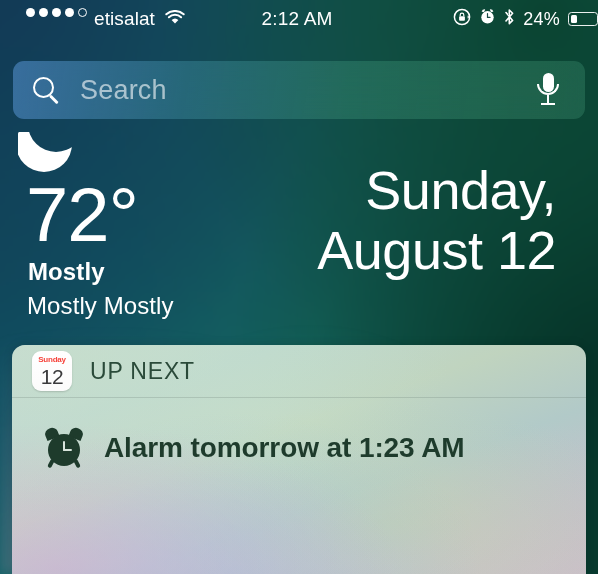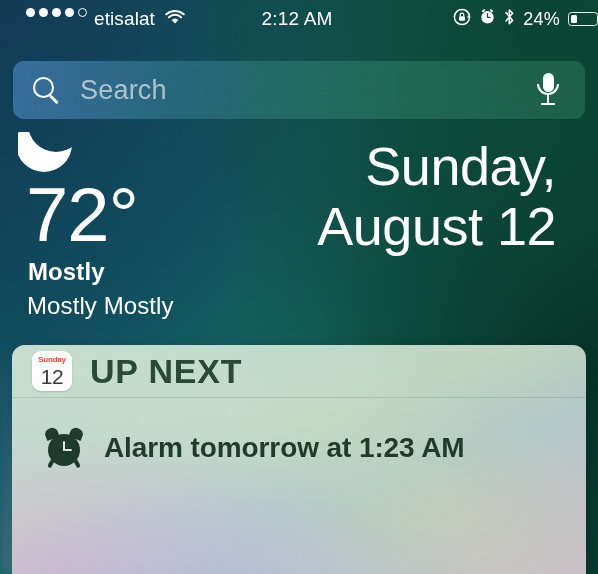--- a/index.html
+++ b/index.html
@@ -128,21 +128,21 @@
   }
   .city {
     font-size:24px; font-weight:bold; margin-top:8px; margin-left:14px;
     letter-spacing:0.1px;
   }
   .cond {
     font-size:24px; font-weight:300; margin-top:6px; margin-left:13px;
     letter-spacing:0.1px;
   }
   .datewrap {
-    position:absolute; right:42px; top:139px; z-index:7;
+    position:absolute; right:42px; top:163px; z-index:7;
     color:#fff; text-align:right;
     font-weight:300; font-size:54px; line-height:1.0;
     letter-spacing:-0.5px;
   }
   .datewrap div + div { margin-top:6px; }
 
   
   .card {
     position:absolute; left:12px; top:345px; width:574px; height:229px;
     border-radius:13px 13px 0 0;
@@ -181,22 +181,22 @@
   }
   .cal-dow {
     font-size:8px; color:#f6443c; font-weight:bold;
     letter-spacing:-0.2px; line-height:1; margin-top:1px;
   }
   .cal-day {
     font-size:21px; color:#3a3a3c; font-weight:400;
     line-height:1; margin-top:2px; letter-spacing:-0.5px;
   }
   .upnext-label {
-    margin-left:18px; font-size:34px; color:#2a4a39;
-    letter-spacing:0.8px; font-weight:700;
+    margin-left:18px; font-size:23px; color:#2a4a39;
+    letter-spacing:0.8px; font-weight:400;
   }
   .divider {
     position:relative; height:1px; margin:0 0 0 0;
     background:rgba(120,140,130,0.30);
   }
   .card-row {
     position:relative; height:100px; display:flex; align-items:center;
     padding-left:32px;
   }
   .alarm-icon { width:40px; height:40px; position:relative; flex:0 0 auto; }

